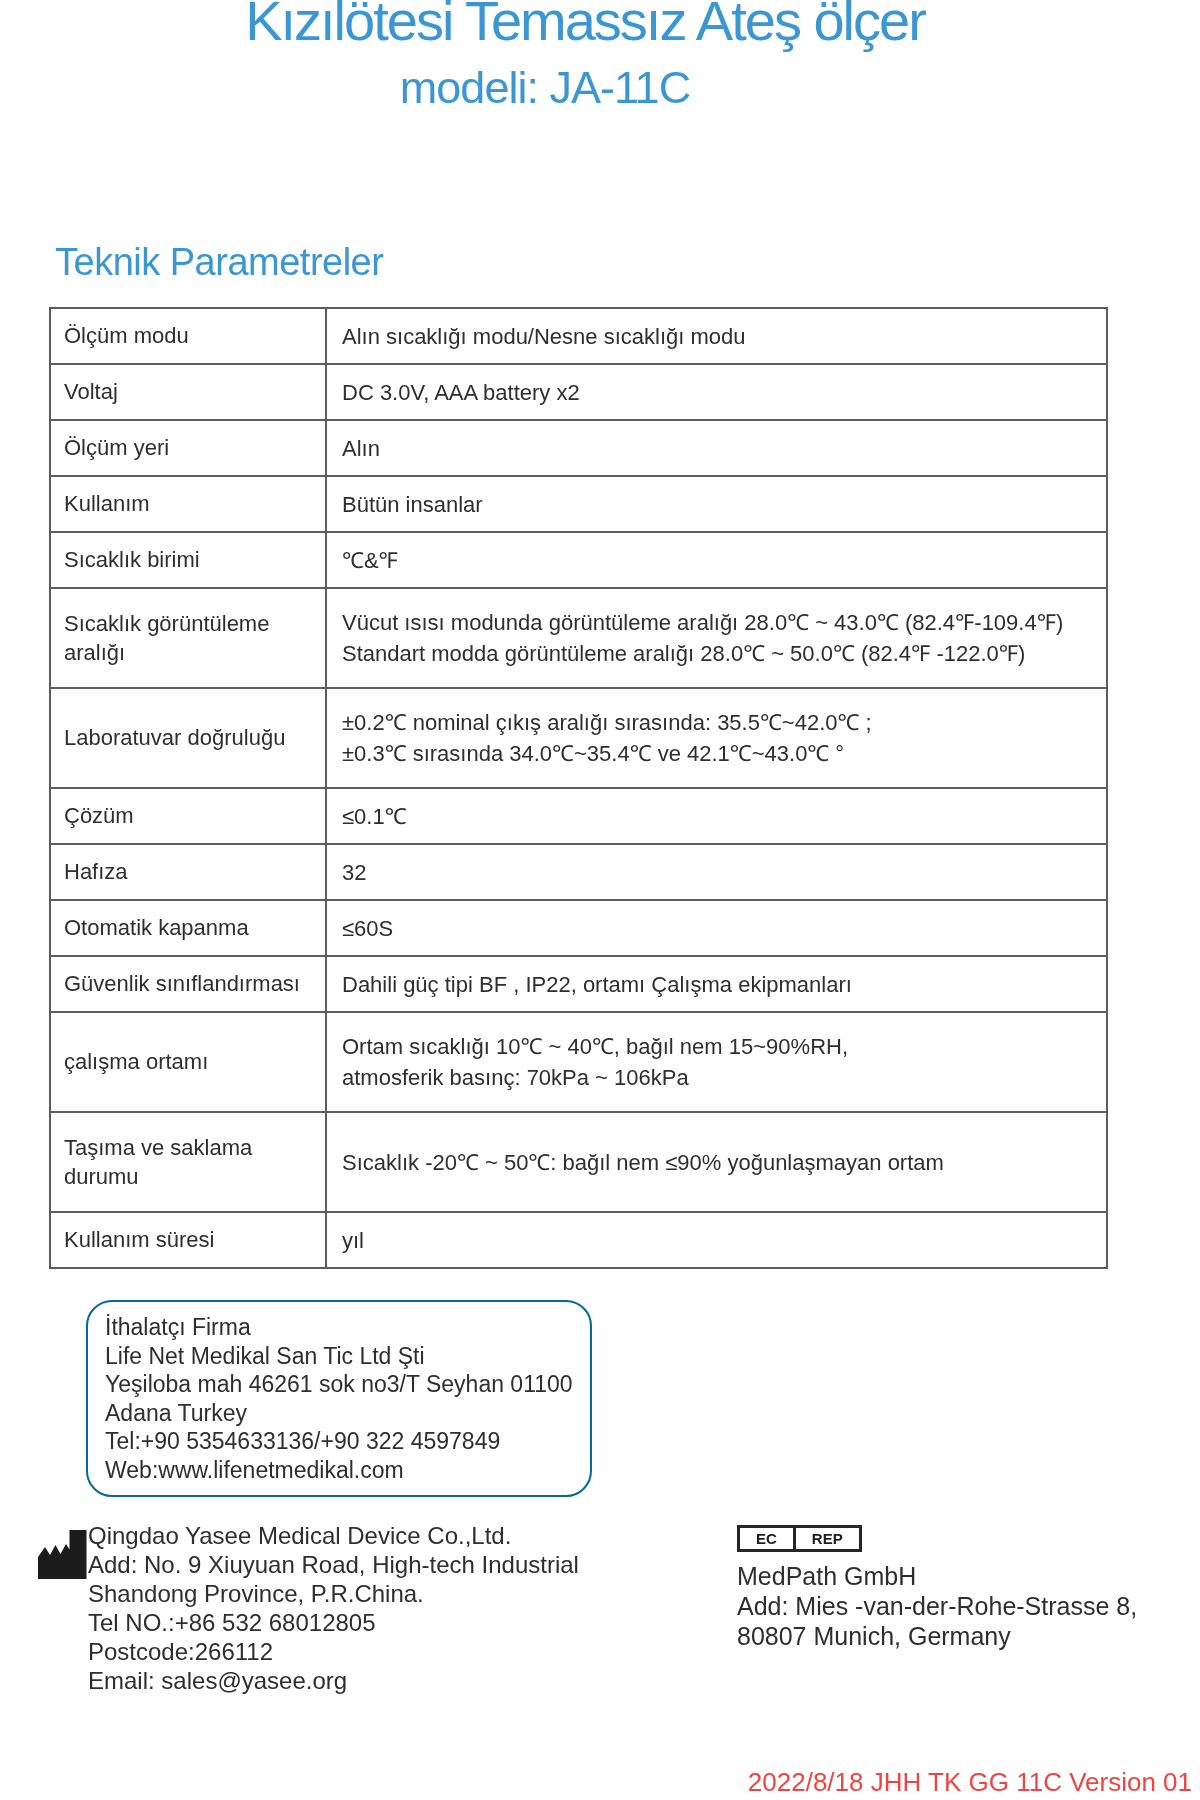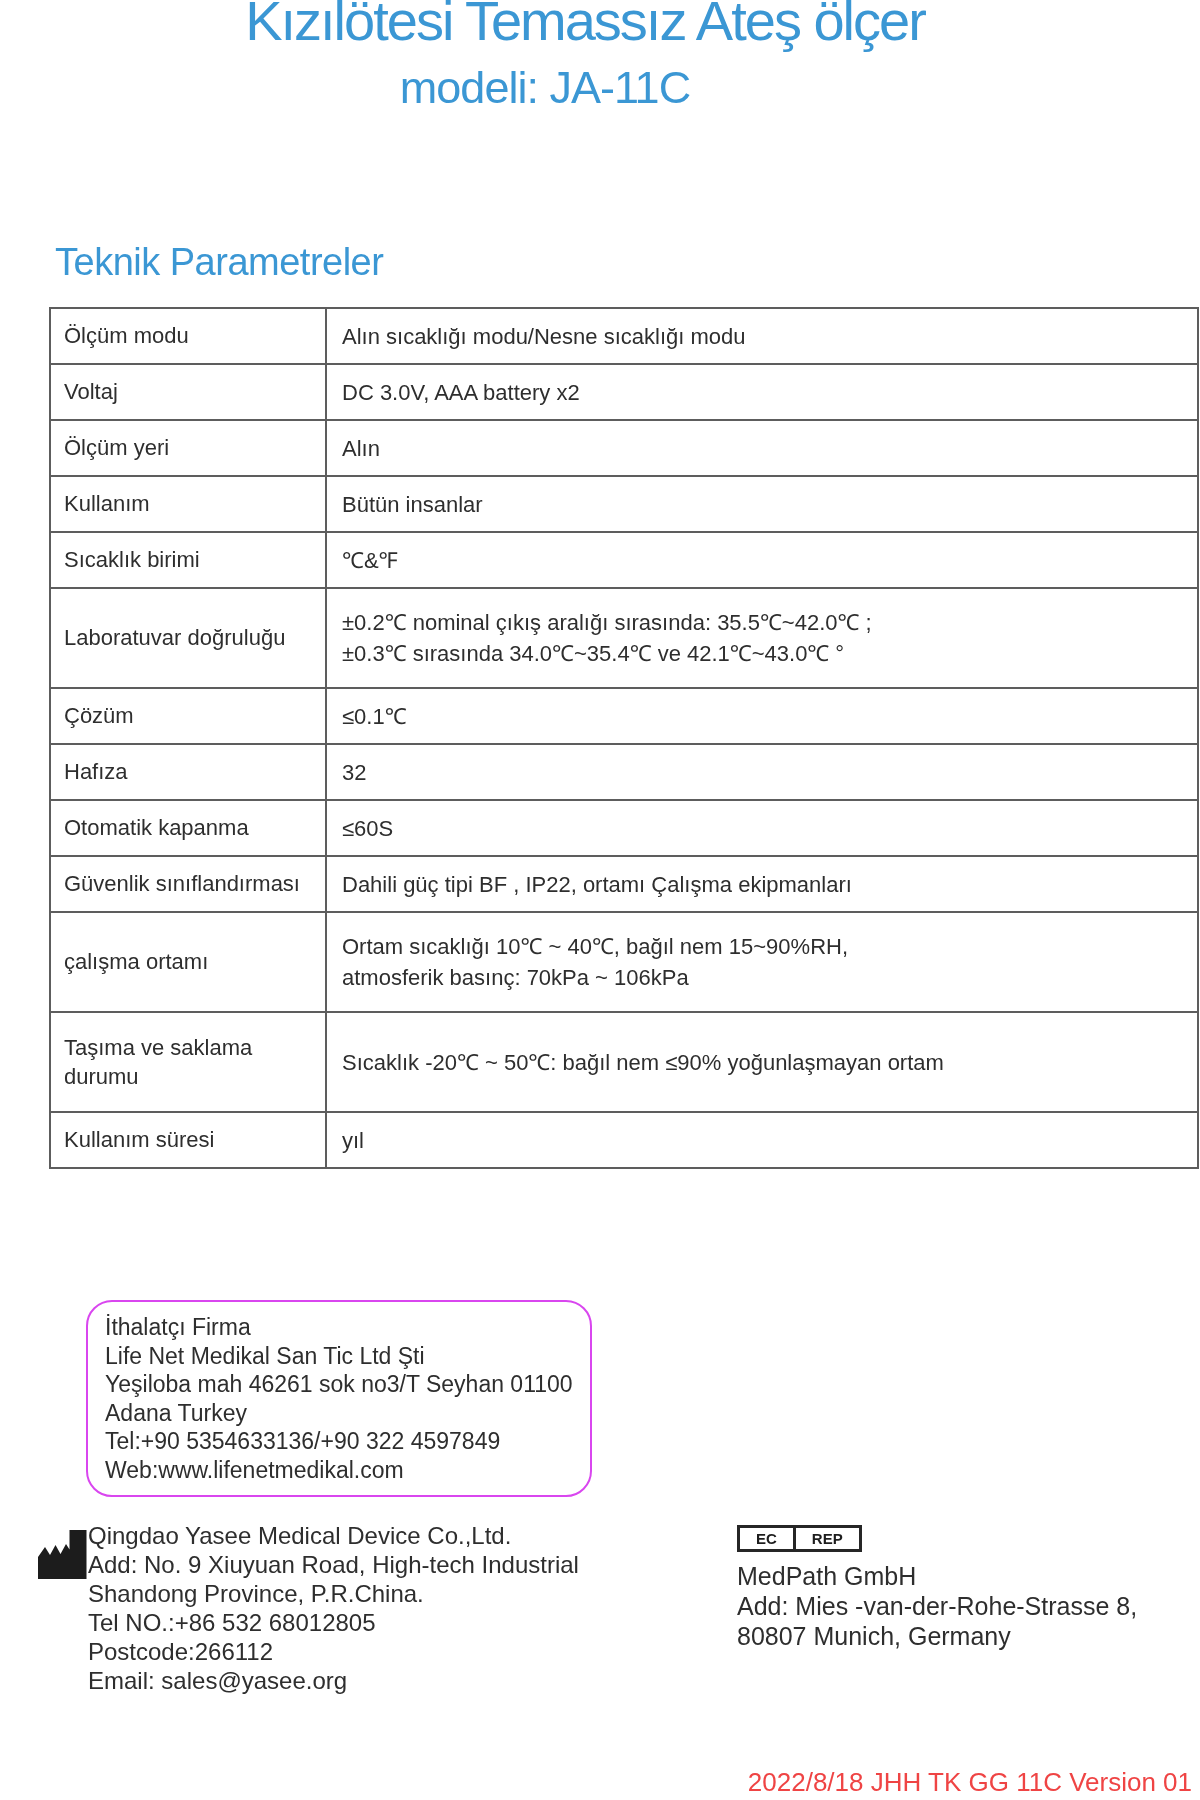--- a/index.html
+++ b/index.html
@@ -27,21 +27,21 @@
   }
   .section-heading {
     position:absolute; top:241px; left:55px;
     font-size:38px; font-weight:400; letter-spacing:-0.5px;
     color:#3b97d4; white-space:nowrap;
   }
 
   
   table.spec {
     position:absolute; top:307px; left:49px;
-    width:1150px;
+    width:1059px;
     border-collapse:collapse; table-layout:fixed;
   }
   table.spec td {
     border:2px solid #5d5d5d;
     font-size:22px;
     vertical-align:middle;
     color:#2e2e2e;
   }
   td.label {
     width:276px;
@@ -52,21 +52,21 @@
   tr.wrap td.label { white-space:normal; line-height:29px; }
   td.value { padding:4px 10px 4px 15px; }
   tr.single td { height:46px; }
   tr.tall td { height:90px; }
   .vline { white-space:nowrap; line-height:31px; }
 
   
   .importer-box {
     position:absolute; top:1300px; left:86px;
     width:506px; min-height:188px;
-    border:2px solid #d946ef;
+    border:2px solid #0369a1;
     border-radius:26px;
     padding:11px 0 11px 17px;
     box-sizing:border-box;
     font-size:23px; line-height:28.5px;
     color:#2e2e2e;
   }
   .importer-box .bline { white-space:nowrap; }
 
   
   .manufacturer {
@@ -138,20 +138,27 @@
       <tr class="single">
         <td class="label">Kullanım</td>
         <td class="value">
           <div class="vline">Bütün insanlar</div>
         </td>
       </tr>
       <tr class="single">
         <td class="label">Sıcaklık birimi</td>
         <td class="value">
           <div class="vline">℃&amp;℉</div>
+        </td>
+      </tr>
+      <tr class="tall wrap">
+        <td class="label">Sıcaklık görüntüleme aralığı</td>
+        <td class="value">
+          <div class="vline">Vücut ısısı modunda görüntüleme aralığı 28.0℃ ~ 43.0℃ (82.4℉-109.4℉)</div>
+          <div class="vline">Standart modda görüntüleme aralığı 28.0℃ ~ 50.0℃ (82.4℉ -122.0℉)</div>
         </td>
       </tr>
       <tr class="tall">
         <td class="label">Laboratuvar doğruluğu</td>
         <td class="value">
           <div class="vline">±0.2℃ nominal çıkış aralığı sırasında: 35.5℃~42.0℃ ;</div>
           <div class="vline">±0.3℃ sırasında 34.0℃~35.4℃ ve 42.1℃~43.0℃ °</div>
         </td>
       </tr>
       <tr class="single">

